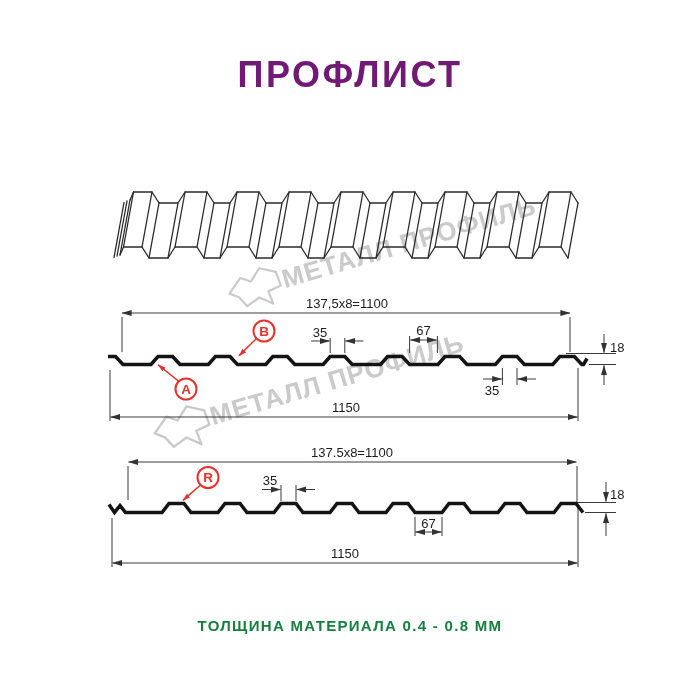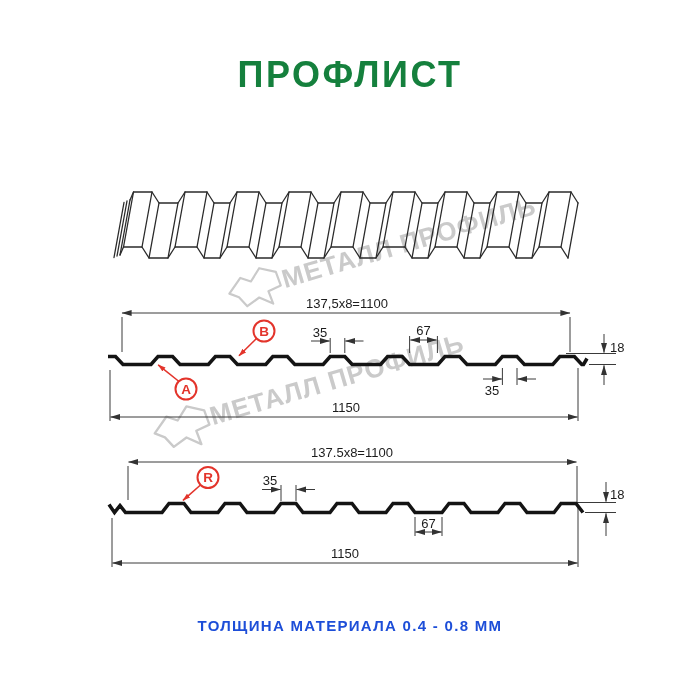--- a/index.html
+++ b/index.html
@@ -1,23 +1,23 @@
 <!DOCTYPE html>
 <html><head>
 <meta charset="utf-8">
 <style>
   html,body{margin:0;padding:0;background:#fff;}
   .stage{position:relative;width:700px;height:700px;background:#ffffff;overflow:hidden;
          font-family:"Liberation Sans",sans-serif;}
   .page-title{position:absolute;left:0;top:54px;width:700px;text-align:center;
-    font-size:36px;font-weight:bold;letter-spacing:2.5px;color:#15803d;}
+    font-size:36px;font-weight:bold;letter-spacing:2.5px;color:#701a75;}
   .page-subtitle{position:absolute;left:0;top:98px;width:700px;text-align:center;
     font-size:16px;font-weight:600;letter-spacing:1px;color:#161616;}
   .footer-note{position:absolute;left:0;top:617px;width:700px;text-align:center;
-    font-size:15px;font-weight:600;letter-spacing:1.3px;color:#1d4ed8;}
+    font-size:15px;font-weight:600;letter-spacing:1.3px;color:#15803d;}
   .wm-text{position:absolute;font-size:26px;font-weight:bold;letter-spacing:1px;
     color:#cacaca;transform-origin:0 100%;transform:rotate(-16.5deg);white-space:nowrap;}
   .wm-logo{position:absolute;}
   svg.draw{position:absolute;left:0;top:0;}
   .thin{stroke:#3a3a3a;stroke-width:1;fill:none;}
   .thick{stroke:#141414;stroke-width:3.5;fill:none;stroke-linejoin:miter;}
   .wire{stroke:#2b2b2b;stroke-width:1.3;fill:none;stroke-linejoin:round;stroke-linecap:round;}
   .dimtext{font-family:"Liberation Sans",sans-serif;font-size:13px;fill:#1c1c1c;}
   .redline{stroke:#e3342b;stroke-width:1.6;fill:none;}
   .redcirc{stroke:#e3342b;stroke-width:2;fill:none;}

